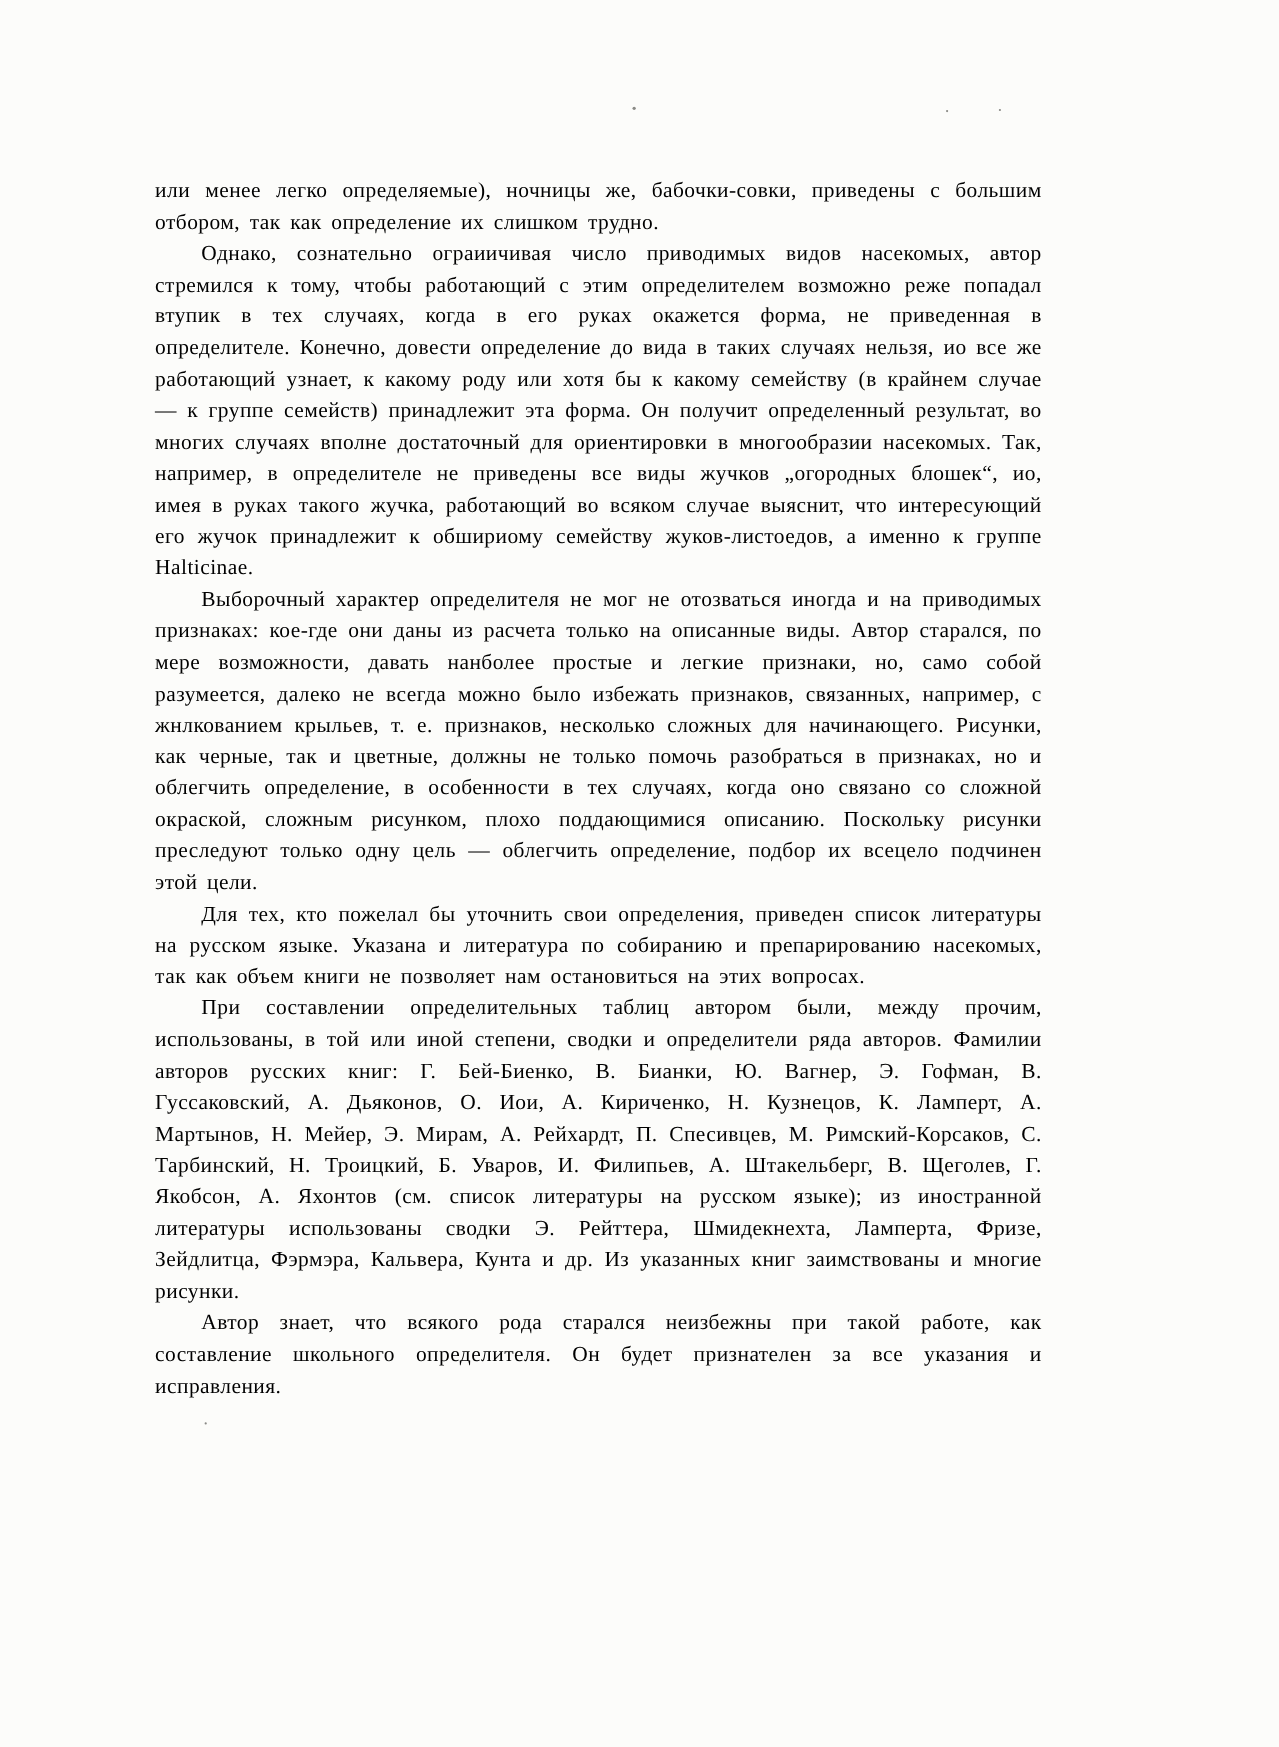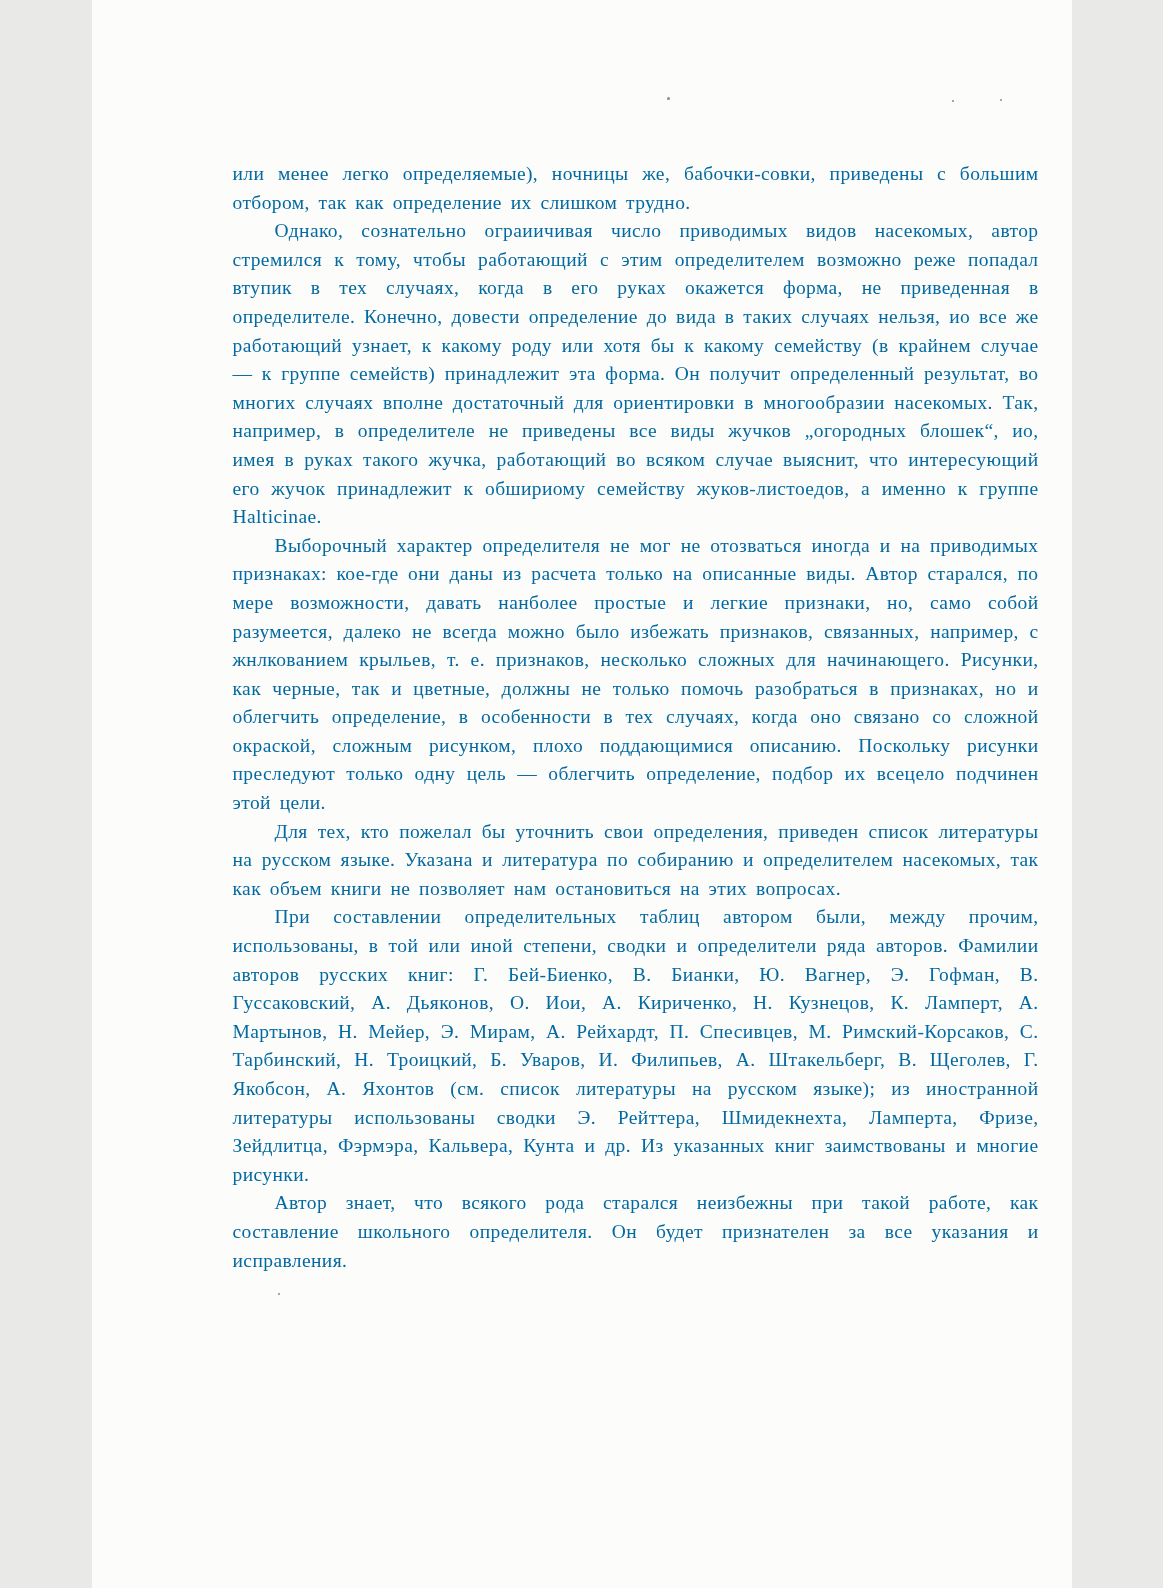--- a/index.html
+++ b/index.html
@@ -2,27 +2,27 @@
 <html><head>
 <meta charset="utf-8">
 <style>
   html, body {
     margin: 0;
     padding: 0;
     background: #e9e9e7;
   }
   .page {
     position: relative;
-    width: 980px;
+    width: 1163px;
     height: 1588px;
     margin: 0 auto;
     background: #fcfcfa;
     overflow: hidden;
     font-family: "Liberation Serif", "DejaVu Serif", serif;
-    color: #0369a1;
+    color: #000000;
   }
   .text-block {
     position: absolute;
     left: 141px;
     top: 160px;
     width: 806px;
   }
   .text-block p {
     margin: 0;
     font-size: 19.5px;
@@ -54,18 +54,18 @@
 
   <span class="speck s1"></span>
   <span class="speck s2"></span>
   <span class="speck s3"></span>
   <span class="speck s4"></span>
 
   <div class="text-block">
     <p class="no-indent">или менее легко определяемые), ночницы же, бабочки-совки, приведены с большим отбором, так как определение их слишком трудно.</p>
     <p>Однако, сознательно ограиичивая число приводимых видов насекомых, автор стремился к тому, чтобы работающий с этим определителем возможно реже попадал втупик в тех случаях, когда в его руках окажется форма, не приведенная в определителе. Конечно, довести определение до вида в таких случаях нельзя, ио все же работающий узнает, к какому роду или хотя бы к какому семейству (в крайнем случае — к группе семейств) принадлежит эта форма. Он получит определенный результат, во многих случаях вполне достаточный для ориентировки в многообразии насекомых. Так, например, в определителе не приведены все виды жучков „огородных блошек“, ио, имея в руках такого жучка, работающий во всяком случае выяснит, что интересующий его жучок принадлежит к обшириому семейству жуков-листоедов, а именно к группе Halticinae.</p>
     <p>Выборочный характер определителя не мог не отозваться иногда и на приводимых признаках: кое-где они даны из расчета только на описанные виды. Автор старался, по мере возможности, давать нанболее простые и легкие признаки, но, само собой разумеется, далеко не всегда можно было избежать признаков, связанных, например, с жнлкованием крыльев, т. е. признаков, несколько сложных для начинающего. Рисунки, как черные, так и цветные, должны не только помочь разобраться в признаках, но и облегчить определение, в особенности в тех случаях, когда оно связано со сложной окраской, сложным рисунком, плохо поддающимися описанию. Поскольку рисунки преследуют только одну цель — облегчить определение, подбор их всецело подчинен этой цели.</p>
-    <p>Для тех, кто пожелал бы уточнить свои определения, приведен список литературы на русском языке. Указана и литература по собиранию и определителем насекомых, так как объем книги не позволяет нам остановиться на этих вопросах.</p>
+    <p>Для тех, кто пожелал бы уточнить свои определения, приведен список литературы на русском языке. Указана и литература по собиранию и препарированию насекомых, так как объем книги не позволяет нам остановиться на этих вопросах.</p>
     <p>При составлении определительных таблиц автором были, между прочим, использованы, в той или иной степени, сводки и определители ряда авторов. Фамилии авторов русских книг: Г. Бей-Биенко, В. Бианки, Ю. Вагнер, Э. Гофман, В. Гуссаковский, А. Дьяконов, О. Иои, А. Кириченко, Н. Кузнецов, К. Ламперт, А. Мартынов, Н. Мейер, Э. Мирам, А. Рейхардт, П. Спесивцев, М. Римский-Корсаков, С. Тарбинский, Н. Троицкий, Б. Уваров, И. Филипьев, А. Штакельберг, В. Щеголев, Г. Якобсон, А. Яхонтов (см. список литературы на русском языке); из иностранной литературы использованы сводки Э. Рейттера, Шмидекнехта, Ламперта, Фризе, Зейдлитца, Фэрмэра, Кальвера, Кунта и др. Из указанных книг заимствованы и многие рисунки.</p>
     <p>Автор знает, что всякого рода старался неизбежны при такой работе, как составление школьного определителя. Он будет признателен за все указания и исправления.</p>
   </div>
 
 </div>
 
 </body></html>

